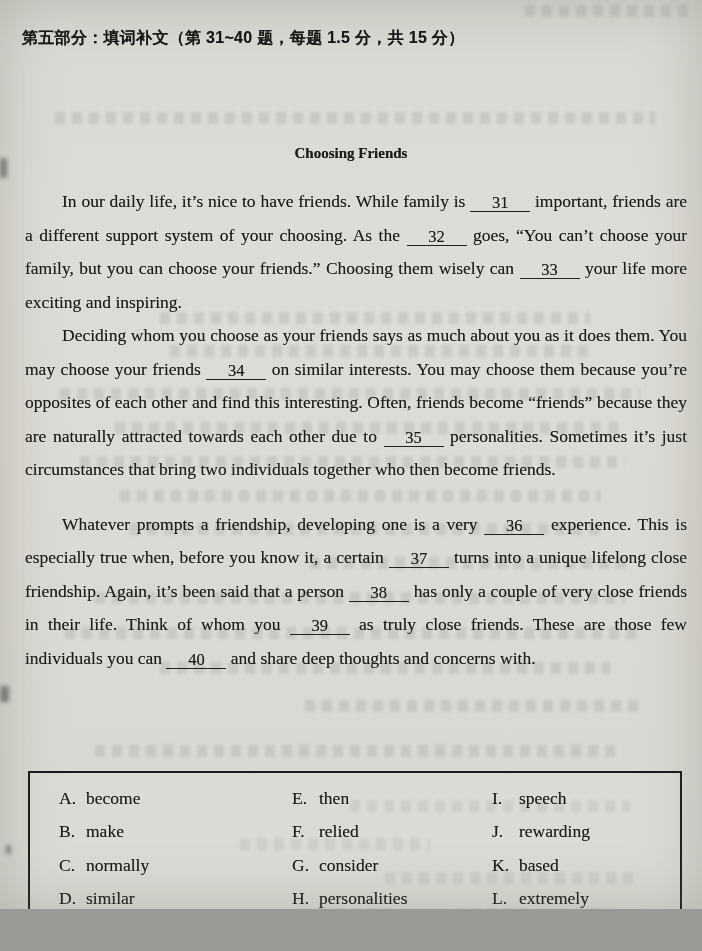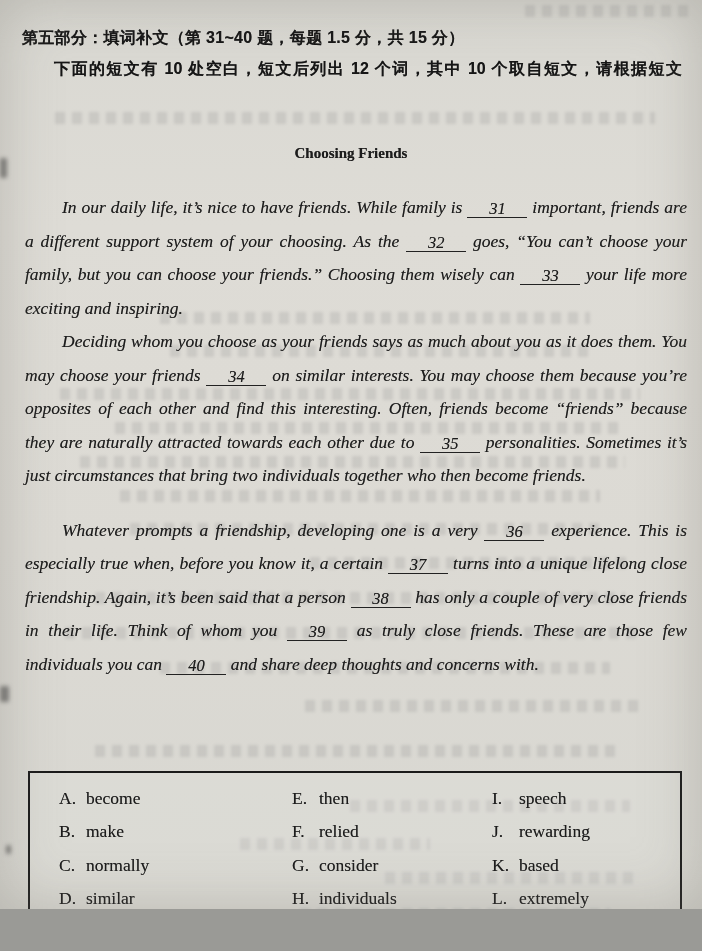--- a/index.html
+++ b/index.html
@@ -40,25 +40,24 @@
   .instr{text-align:justify;}
   .instr.first{text-indent:2em;text-align-last:justify;}
   
   .title{
     position:absolute;top:145px;left:0;right:0;margin:0;
     text-align:center;font-size:15px;font-weight:700;
     font-family:"Liberation Serif", serif;
     text-shadow:0 0 .5px rgba(0,0,0,.55);
   }
   .passage{
-    position:absolute;left:25px;width:662px;top:191px;
+    position:absolute;left:25px;width:662px;top:185px;
     font-size:17.5px;line-height:33.5px;
     text-align:justify;
     text-shadow:0 0 .5px rgba(0,0,0,.45);
-    font-style:italic;
   }
   .para{margin:0;text-indent:37px;}
   .para:nth-child(3){margin-top:21px;}
   .blank{
     display:inline-block;min-width:46px;padding:0 7px;
     text-indent:0;text-align:center;
     border-bottom:1.7px solid #222;
     line-height:1.05;font-size:16.5px;
     position:relative;top:1px;
   }
@@ -99,21 +98,20 @@
     <div class="bleed" style="left: 80px; top: 456px; width: 545px;"></div>
     <div class="bleed" style="left: 115px; top: 422px; width: 510px;"></div>
     <div class="bleed" style="left: 60px; top: 388px; width: 580px;"></div>
     <div class="bleed" style="left: 170px; top: 345px; width: 420px;"></div>
     <div class="bleed" style="left: 160px; top: 312px; width: 430px;"></div>
     <div class="bleed" style="left: 55px; top: 112px; width: 600px;"></div>
     <div class="bleed" style="left: 525px; top: 5px; width: 165px;"></div>
 
   <div class="header">
     <div class="section-title">第五部分：填词补文（第 31~40 题，每题 1.5 分，共 15 分）</div>
-    <div class="instr first">下面的短文有 10 处空白，短文后列出 12 个词，其中 10 个取自短文，请根据短文</div>
   </div>
 
   <h2 class="title">Choosing Friends</h2>
 
   <div class="passage" id="passage">
       <p class="para">In our daily life, it’s nice to have friends. While family is <span class="blank">31</span> important, friends are a different support system of your choosing. As the <span class="blank">32</span> goes, “You can’t choose your family, but you can choose your friends.” Choosing them wisely can <span class="blank">33</span> your life more exciting and inspiring.</p>
       <p class="para">Deciding whom you choose as your friends says as much about you as it does them. You may choose your friends <span class="blank">34</span> on similar interests. You may choose them because you’re opposites of each other and find this interesting. Often, friends become “friends” because they are naturally attracted towards each other due to <span class="blank">35</span> personalities. Sometimes it’s just circumstances that bring two individuals together who then become friends.</p>
       <p class="para">Whatever prompts a friendship, developing one is a very <span class="blank">36</span> experience. This is especially true when, before you know it, a certain <span class="blank">37</span> turns into a unique lifelong close friendship. Again, it’s been said that a person <span class="blank">38</span> has only a couple of very close friends in their life. Think of whom you <span class="blank">39</span> as truly close friends. These are those few individuals you can <span class="blank">40</span> and share deep thoughts and concerns with.</p>
     </div>
 
@@ -141,21 +139,21 @@
     <div class="wb-item">
       <span class="wb-letter">F.</span>
       <span class="wb-word">relied</span>
     </div>
     <div class="wb-item">
       <span class="wb-letter">G.</span>
       <span class="wb-word">consider</span>
     </div>
     <div class="wb-item">
       <span class="wb-letter">H.</span>
-      <span class="wb-word">individuals</span>
+      <span class="wb-word">personalities</span>
     </div>
     <div class="wb-item">
       <span class="wb-letter">I.</span>
       <span class="wb-word">speech</span>
     </div>
     <div class="wb-item">
       <span class="wb-letter">J.</span>
       <span class="wb-word">rewarding</span>
     </div>
     <div class="wb-item">

